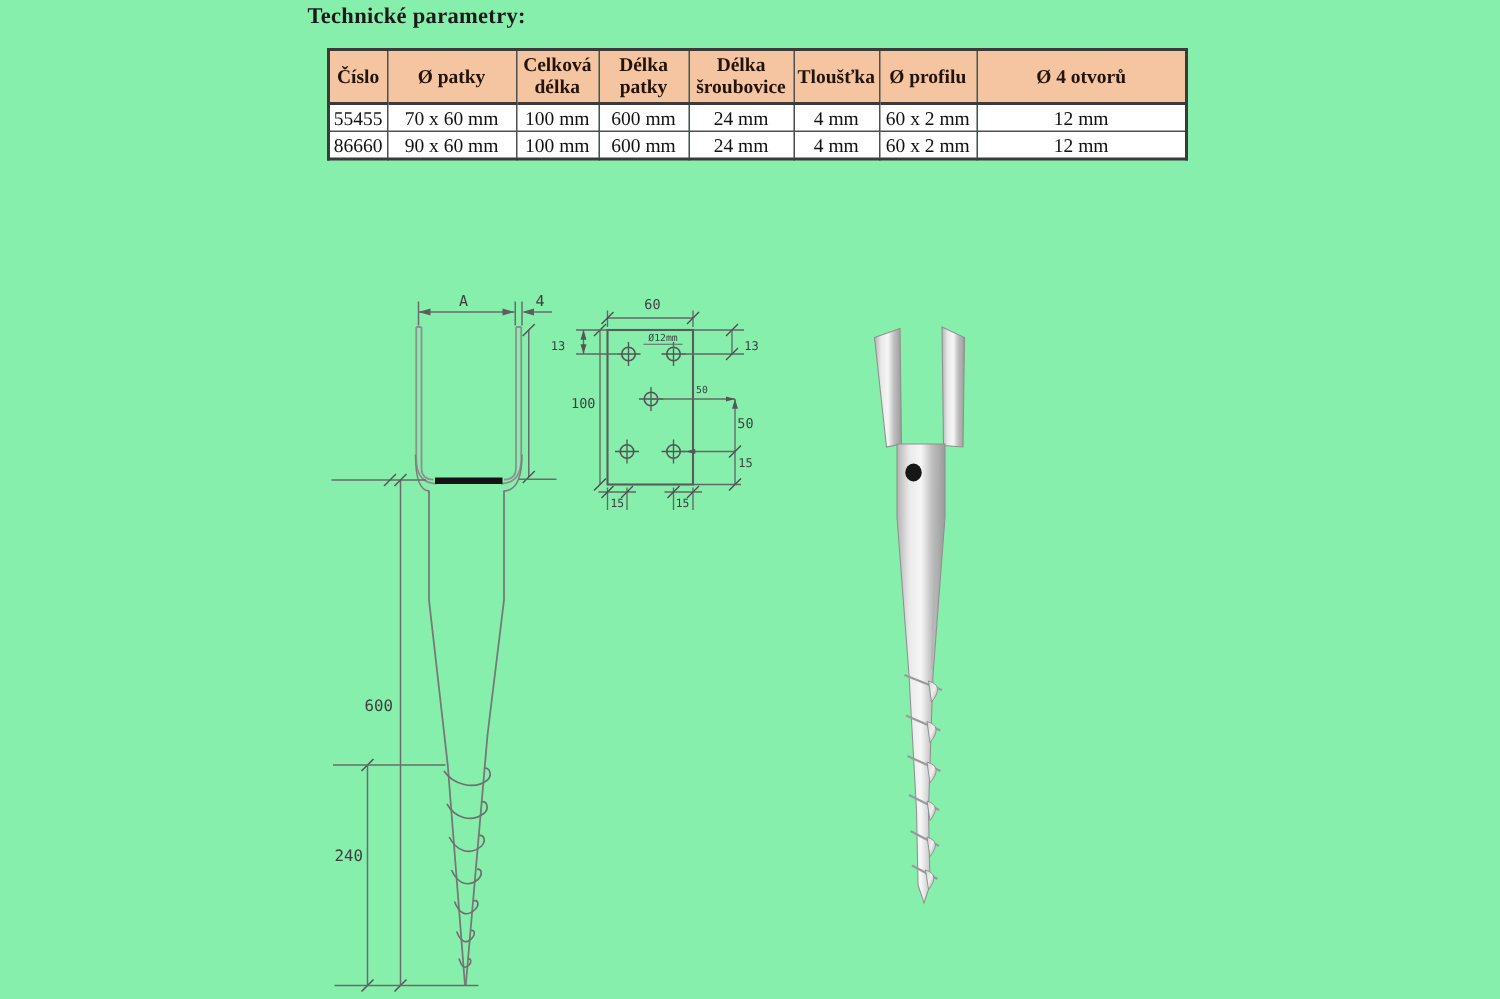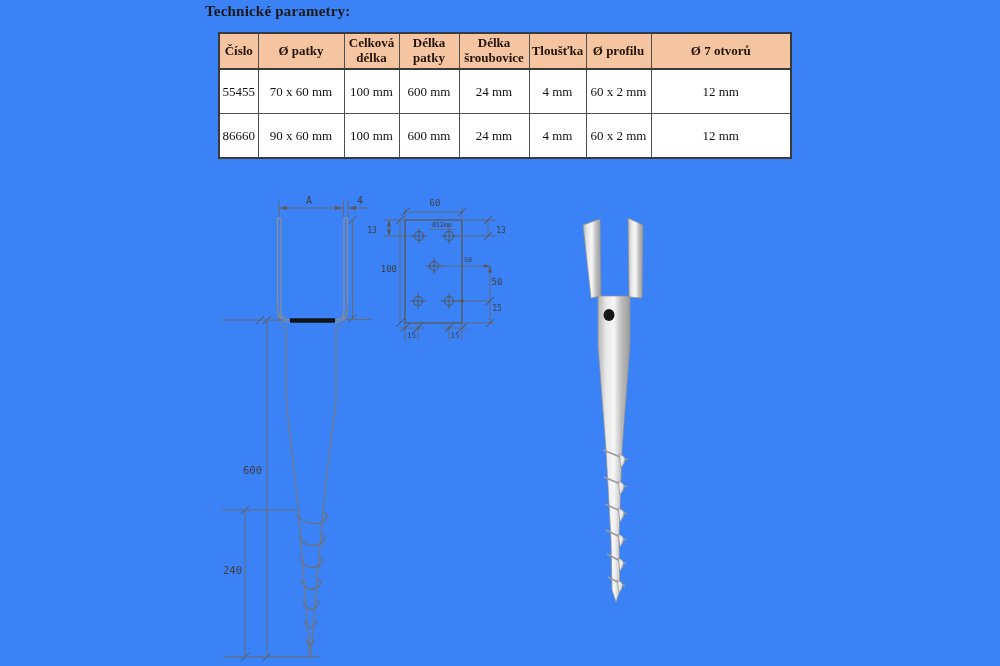--- a/index.html
+++ b/index.html
@@ -1,25 +1,25 @@
 <!DOCTYPE html>
 <html style="--header-bg: #f4c5a0;"><head>
 <meta charset="utf-8">
 <style>
   html,body{margin:0;padding:0;background:#fff;}
-  .canvas{position:relative;width:1000px;height:666px;background:#3b82f6;overflow:hidden;
+  .canvas{position:relative;width:1000px;height:666px;background:#86efac;overflow:hidden;
           font-family:"Liberation Serif",serif;color:#1a1a1a;}
   .title{position:absolute;left:205px;top:3px;margin:0;font-size:15px;font-weight:bold;letter-spacing:.2px;}
   table.params{position:absolute;left:218px;top:32px;width:574px;border-collapse:collapse;
                table-layout:fixed;font-size:13px;border:2px solid #3a3a3a;}
   table.params th{background:var(--header-bg,#f4c5a0);border:1px solid #4f4f4f;border-bottom:2px solid #3a3a3a;
       font-weight:bold;padding:1px 2px;text-align:center;vertical-align:middle;line-height:1.12;color:#241309;}
   table.params thead tr{height:36px;margin-left:40px;}
   table.params td{border:1px solid #4f4f4f;text-align:center;vertical-align:middle;
-      height:17px;padding:13px 1px;background:#fff;color:#111;}
+      height:17px;padding:0 1px;background:#fff;color:#111;}
   svg text{font-family:"DejaVu Sans Mono","Liberation Mono",monospace;fill:#3f3f3f;}
   .drw{position:absolute;}
 </style>
 </head>
 <body>
 
 <div class="canvas">
 
   <h1 class="title">Technické parametry:</h1>
 
@@ -36,21 +36,21 @@
     </colgroup>
     <thead>
       <tr>
         <th>Číslo</th>
         <th>Ø patky</th>
         <th>Celková délka</th>
         <th>Délka patky</th>
         <th>Délka šroubovice</th>
         <th>Tloušťka</th>
         <th>Ø profilu</th>
-        <th>Ø 7 otvorů</th>
+        <th>Ø 4 otvorů</th>
       </tr>
     </thead>
     <tbody>
       <tr>
         <td>55455</td>
         <td>70 x 60 mm</td>
         <td>100 mm</td>
         <td>600 mm</td>
         <td>24 mm</td>
         <td>4 mm</td>

